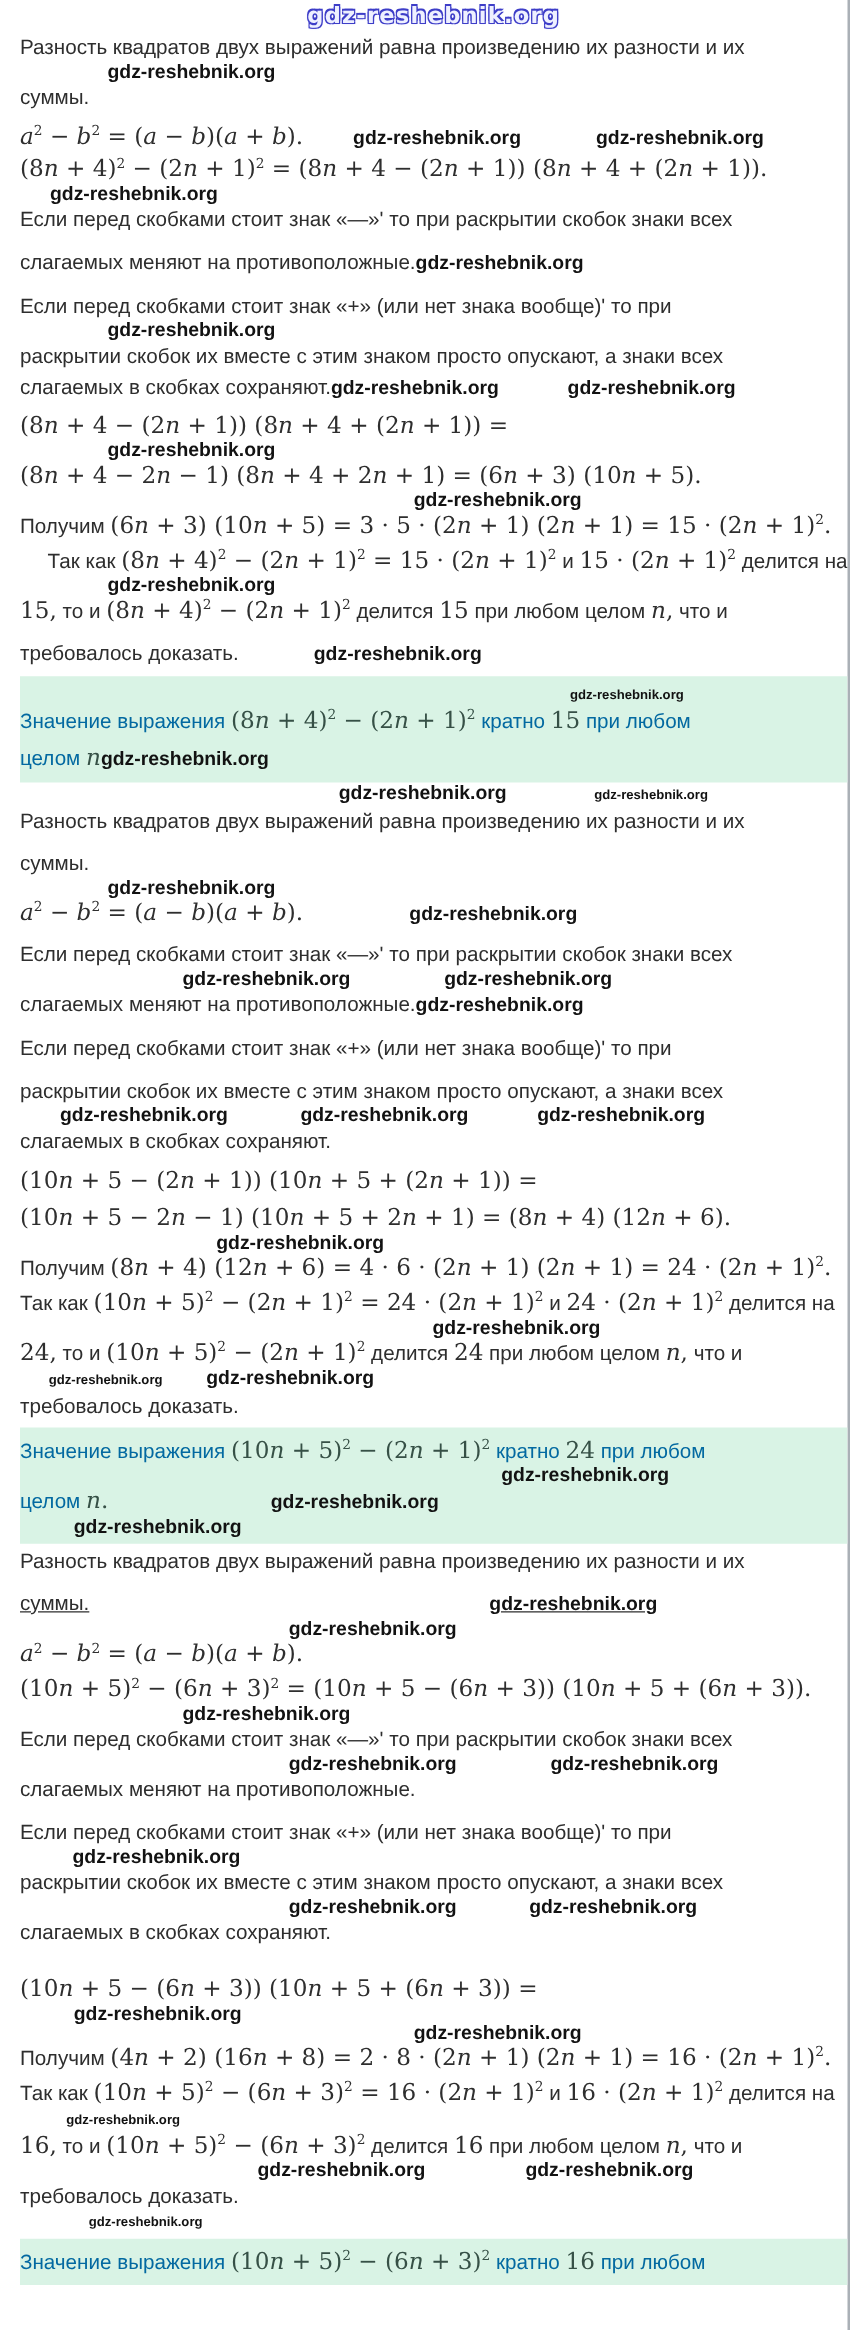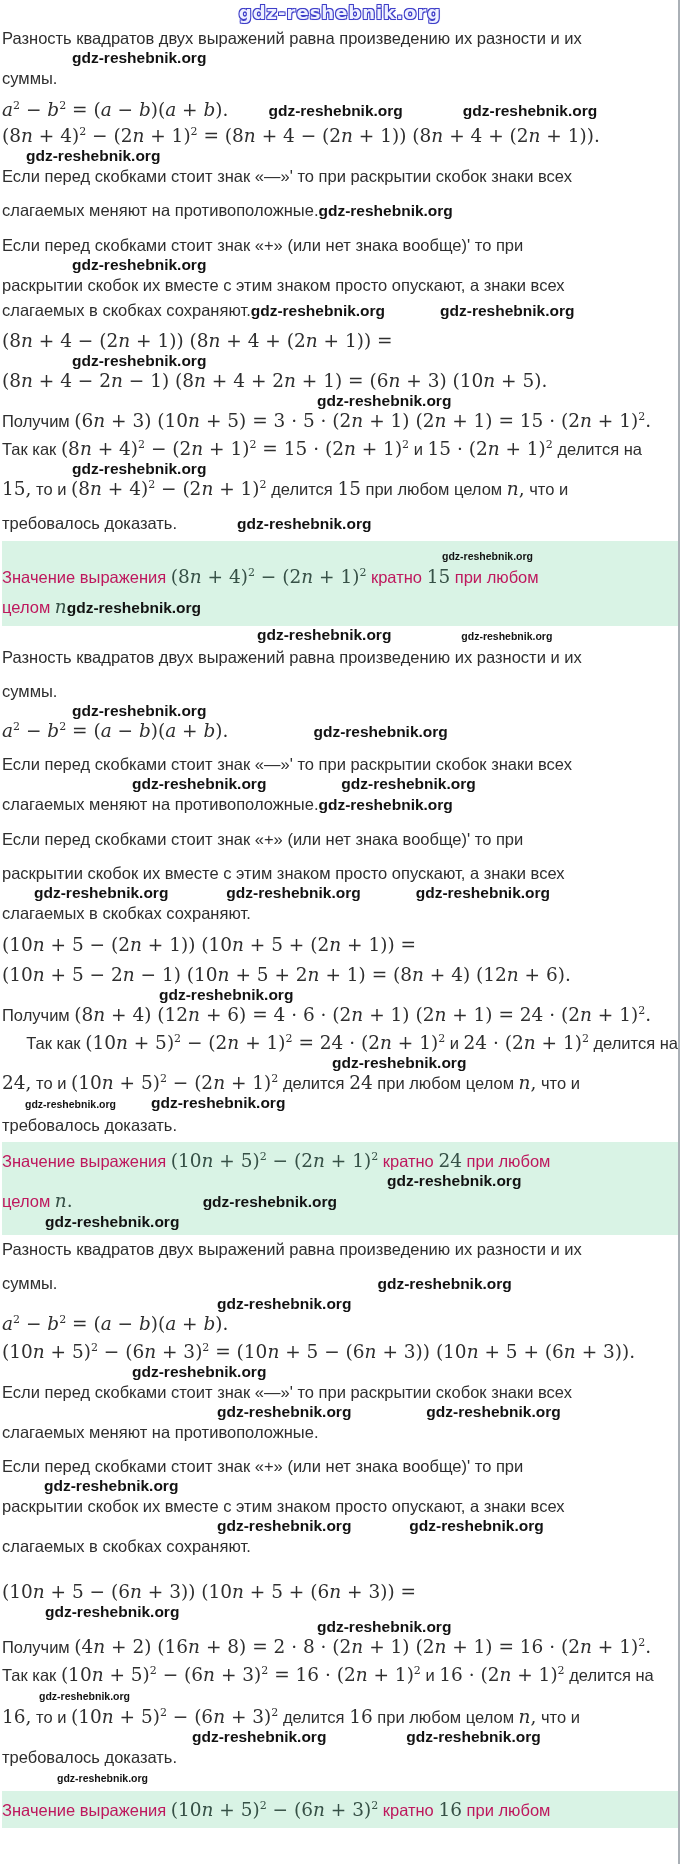--- a/index.html
+++ b/index.html
@@ -1,20 +1,20 @@
 <!DOCTYPE html>
 <html><head>
 <meta charset="utf-8">
 <style>
   html,body{margin:0;padding:0;background:#ffffff;}
   #page{
     width:680px;height:1864px;box-sizing:border-box;
     background:#ffffff;overflow:hidden;position:relative;
     border-right:2px solid #aab0b6;
-    padding:2px 0 0 2px;
+    padding:2px 0 0 16px;
     font-family:"Liberation Sans", sans-serif;
     color:#2e2e2e;
   }
   .hwm{
     text-align:center;font-weight:bold;font-size:18px;line-height:22px;letter-spacing:1px;
     color:#eef0ff;
     text-shadow:-1px -1px 0 #3e3ec8, 1px -1px 0 #3e3ec8, -1px 1px 0 #3e3ec8, 1px 1px 0 #3e3ec8, 0 0 2px #9a9aff;
     font-family:"DejaVu Sans", sans-serif;
   }
   .line{line-height:22px;min-height:22px;margin-top:3px;white-space:nowrap;font-size:16.5px;}
@@ -24,21 +24,21 @@
   .math i{font-style:italic;}
   .math sup{font-size:11px;line-height:0;position:relative;top:-7px;vertical-align:baseline;}
   .wm{font-weight:600;font-size:15.5px;color:#121212;font-family:"Liberation Sans",sans-serif;}
   .wm.small{font-size:10.5px;font-weight:700;}
   .sp{display:inline-block;height:1px;vertical-align:baseline;}
   .hl-box{
     background:#d9f3e5;color:#3c584d;
     margin-top:6px;padding:5px 0 7px 0;
   }
   .hl-box .math{color:#365046;}
-  .hl-box .txt{color:#be185d;}
+  .hl-box .txt{color:#0369a1;}
 </style>
 </head>
 <body>
 
 <div id="page">
   <div class="hwm">gdz-reshebnik.org</div>
   <main id="doc">
       <div class="line"><span class="txt">Разность квадратов двух выражений равна произведению их разности и их</span></div>
       <div class="line wline"><span class="sp" style="width: 70px;"></span><span class="wm">gdz-reshebnik.org</span></div>
       <div class="line"><span class="txt">суммы.</span></div>
@@ -49,21 +49,21 @@
       <div class="line" style="margin-top: 12px;"><span class="txt">слагаемых меняют на противоположные.</span><span class="wm">gdz-reshebnik.org</span></div>
       <div class="line" style="margin-top: 12px;"><span class="txt">Если перед скобками стоит знак «+» (или нет знака вообще)' то при</span></div>
       <div class="line wline"><span class="sp" style="width: 70px;"></span><span class="wm">gdz-reshebnik.org</span></div>
       <div class="line"><span class="txt">раскрытии скобок их вместе с этим знаком просто опускают, а знаки всех</span></div>
       <div class="line"><span class="txt">слагаемых в скобках сохраняют.</span><span class="wm">gdz-reshebnik.org</span><span class="sp" style="width: 55px;"></span><span class="wm">gdz-reshebnik.org</span></div>
       <div class="line" style="margin-top: 8px;"><span class="math">(8<i>n</i> + 4 − (2<i>n</i> + 1)) (8<i>n</i> + 4 + (2<i>n</i> + 1)) =</span></div>
       <div class="line wline"><span class="sp" style="width: 70px;"></span><span class="wm">gdz-reshebnik.org</span></div>
       <div class="line"><span class="math">(8<i>n</i> + 4 − 2<i>n</i> − 1) (8<i>n</i> + 4 + 2<i>n</i> + 1) = (6<i>n</i> + 3) (10<i>n</i> + 5).</span></div>
       <div class="line wline"><span class="sp" style="width: 315px;"></span><span class="wm">gdz-reshebnik.org</span></div>
       <div class="line"><span class="txt">Получим </span><span class="math">(6<i>n</i> + 3) (10<i>n</i> + 5) = 3 · 5 · (2<i>n</i> + 1) (2<i>n</i> + 1) = 15 · (2<i>n</i> + 1)<sup>2</sup>.</span></div>
-      <div class="line" style="margin-top: 6px;"><span class="txt">Так как </span><span class="math">(8<i>n</i> + 4)<sup>2</sup> − (2<i>n</i> + 1)<sup>2</sup> = 15 · (2<i>n</i> + 1)<sup>2</sup></span><span class="txt"> и </span><span class="math">15 · (2<i>n</i> + 1)<sup>2</sup></span><span class="txt"> делится на</span></div>
+      <div class="line" style="margin-top: 6px; text-align: right;"><span class="txt">Так как </span><span class="math">(8<i>n</i> + 4)<sup>2</sup> − (2<i>n</i> + 1)<sup>2</sup> = 15 · (2<i>n</i> + 1)<sup>2</sup></span><span class="txt"> и </span><span class="math">15 · (2<i>n</i> + 1)<sup>2</sup></span><span class="txt"> делится на</span></div>
       <div class="line wline"><span class="sp" style="width: 70px;"></span><span class="wm">gdz-reshebnik.org</span></div>
       <div class="line"><span class="math">15,</span><span class="txt"> то и </span><span class="math">(8<i>n</i> + 4)<sup>2</sup> − (2<i>n</i> + 1)<sup>2</sup></span><span class="txt"> делится </span><span class="math">15</span><span class="txt"> при любом целом </span><span class="math"><i>n</i>,</span><span class="txt"> что и</span></div>
       <div class="line" style="margin-top: 12px;"><span class="txt">требовалось доказать.</span><span class="sp" style="width: 60px;"></span><span class="wm">gdz-reshebnik.org</span></div>
       <div class="hl-box">
         <div class="line wline"><span class="sp" style="width: 440px;"></span><span class="wm small">gdz-reshebnik.org</span></div>
         <div class="line"><span class="txt">Значение выражения </span><span class="math">(8<i>n</i> + 4)<sup>2</sup> − (2<i>n</i> + 1)<sup>2</sup></span><span class="txt"> кратно </span><span class="math">15</span><span class="txt"> при любом</span></div>
         <div class="line" style="margin-top: 8px;"><span class="txt">целом </span><span class="math"><i>n</i></span><span class="wm">gdz-reshebnik.org</span></div>
       </div>
       <div class="line wline"><span class="sp" style="width: 255px;"></span><span class="wm">gdz-reshebnik.org</span><span class="sp" style="width: 70px;"></span><span class="wm small">gdz-reshebnik.org</span></div>
       <div class="line"><span class="txt">Разность квадратов двух выражений равна произведению их разности и их</span></div>
@@ -74,33 +74,33 @@
       <div class="line wline"><span class="sp" style="width: 130px;"></span><span class="wm">gdz-reshebnik.org</span><span class="sp" style="width: 75px;"></span><span class="wm">gdz-reshebnik.org</span></div>
       <div class="line"><span class="txt">слагаемых меняют на противоположные.</span><span class="wm">gdz-reshebnik.org</span></div>
       <div class="line" style="margin-top: 12px;"><span class="txt">Если перед скобками стоит знак «+» (или нет знака вообще)' то при</span></div>
       <div class="line" style="margin-top: 12px;"><span class="txt">раскрытии скобок их вместе с этим знаком просто опускают, а знаки всех</span></div>
       <div class="line wline"><span class="sp" style="width: 32px;"></span><span class="wm">gdz-reshebnik.org</span><span class="sp" style="width: 58px;"></span><span class="wm">gdz-reshebnik.org</span><span class="sp" style="width: 55px;"></span><span class="wm">gdz-reshebnik.org</span></div>
       <div class="line"><span class="txt">слагаемых в скобках сохраняют.</span></div>
       <div class="line" style="margin-top: 10px;"><span class="math">(10<i>n</i> + 5 − (2<i>n</i> + 1)) (10<i>n</i> + 5 + (2<i>n</i> + 1)) =</span></div>
       <div class="line" style="margin-top: 8px;"><span class="math">(10<i>n</i> + 5 − 2<i>n</i> − 1) (10<i>n</i> + 5 + 2<i>n</i> + 1) = (8<i>n</i> + 4) (12<i>n</i> + 6).</span></div>
       <div class="line wline"><span class="sp" style="width: 157px;"></span><span class="wm">gdz-reshebnik.org</span></div>
       <div class="line"><span class="txt">Получим </span><span class="math">(8<i>n</i> + 4) (12<i>n</i> + 6) = 4 · 6 · (2<i>n</i> + 1) (2<i>n</i> + 1) = 24 · (2<i>n</i> + 1)<sup>2</sup>.</span></div>
-      <div class="line" style="margin-top: 6px; text-align: right;"><span class="txt">Так как </span><span class="math">(10<i>n</i> + 5)<sup>2</sup> − (2<i>n</i> + 1)<sup>2</sup> = 24 · (2<i>n</i> + 1)<sup>2</sup></span><span class="txt"> и </span><span class="math">24 · (2<i>n</i> + 1)<sup>2</sup></span><span class="txt"> делится на</span></div>
+      <div class="line" style="margin-top: 6px;"><span class="txt">Так как </span><span class="math">(10<i>n</i> + 5)<sup>2</sup> − (2<i>n</i> + 1)<sup>2</sup> = 24 · (2<i>n</i> + 1)<sup>2</sup></span><span class="txt"> и </span><span class="math">24 · (2<i>n</i> + 1)<sup>2</sup></span><span class="txt"> делится на</span></div>
       <div class="line wline"><span class="sp" style="width: 330px;"></span><span class="wm">gdz-reshebnik.org</span></div>
       <div class="line"><span class="math">24,</span><span class="txt"> то и </span><span class="math">(10<i>n</i> + 5)<sup>2</sup> − (2<i>n</i> + 1)<sup>2</sup></span><span class="txt"> делится </span><span class="math">24</span><span class="txt"> при любом целом </span><span class="math"><i>n</i>,</span><span class="txt"> что и</span></div>
       <div class="line wline"><span class="sp" style="width: 23px;"></span><span class="wm small">gdz-reshebnik.org</span><span class="sp" style="width: 35px;"></span><span class="wm">gdz-reshebnik.org</span></div>
       <div class="line"><span class="txt">требовалось доказать.</span></div>
       <div class="hl-box">
         <div class="line"><span class="txt">Значение выражения </span><span class="math">(10<i>n</i> + 5)<sup>2</sup> − (2<i>n</i> + 1)<sup>2</sup></span><span class="txt"> кратно </span><span class="math">24</span><span class="txt"> при любом</span></div>
         <div class="line wline"><span class="sp" style="width: 385px;"></span><span class="wm">gdz-reshebnik.org</span></div>
         <div class="line"><span class="txt">целом </span><span class="math"><i>n</i>.</span><span class="sp" style="width: 130px;"></span><span class="wm">gdz-reshebnik.org</span></div>
         <div class="line wline"><span class="sp" style="width: 43px;"></span><span class="wm">gdz-reshebnik.org</span></div>
       </div>
       <div class="line"><span class="txt">Разность квадратов двух выражений равна произведению их разности и их</span></div>
-      <div class="line" style="margin-top: 12px;"><span class="txt">суммы.</span><span class="sp" style="width: 320px;"></span><span class="wm">gdz-reshebnik.org</span></div>
+      <div class="line" style="margin-top: 12px; text-decoration: underline;"><span class="txt">суммы.</span><span class="sp" style="width: 320px;"></span><span class="wm">gdz-reshebnik.org</span></div>
       <div class="line wline"><span class="sp" style="width: 215px;"></span><span class="wm">gdz-reshebnik.org</span></div>
       <div class="line"><span class="math"><i>a</i><sup>2</sup> − <i>b</i><sup>2</sup> = (<i>a</i> − <i>b</i>)(<i>a</i> + <i>b</i>).</span></div>
       <div class="line" style="margin-top: 6px;"><span class="math">(10<i>n</i> + 5)<sup>2</sup> − (6<i>n</i> + 3)<sup>2</sup> = (10<i>n</i> + 5 − (6<i>n</i> + 3)) (10<i>n</i> + 5 + (6<i>n</i> + 3)).</span></div>
       <div class="line wline"><span class="sp" style="width: 130px;"></span><span class="wm">gdz-reshebnik.org</span></div>
       <div class="line"><span class="txt">Если перед скобками стоит знак «—»' то при раскрытии скобок знаки всех</span></div>
       <div class="line wline"><span class="sp" style="width: 215px;"></span><span class="wm">gdz-reshebnik.org</span><span class="sp" style="width: 75px;"></span><span class="wm">gdz-reshebnik.org</span></div>
       <div class="line"><span class="txt">слагаемых меняют на противоположные.</span></div>
       <div class="line" style="margin-top: 12px;"><span class="txt">Если перед скобками стоит знак «+» (или нет знака вообще)' то при</span></div>
       <div class="line wline"><span class="sp" style="width: 42px;"></span><span class="wm">gdz-reshebnik.org</span></div>
       <div class="line"><span class="txt">раскрытии скобок их вместе с этим знаком просто опускают, а знаки всех</span></div>

